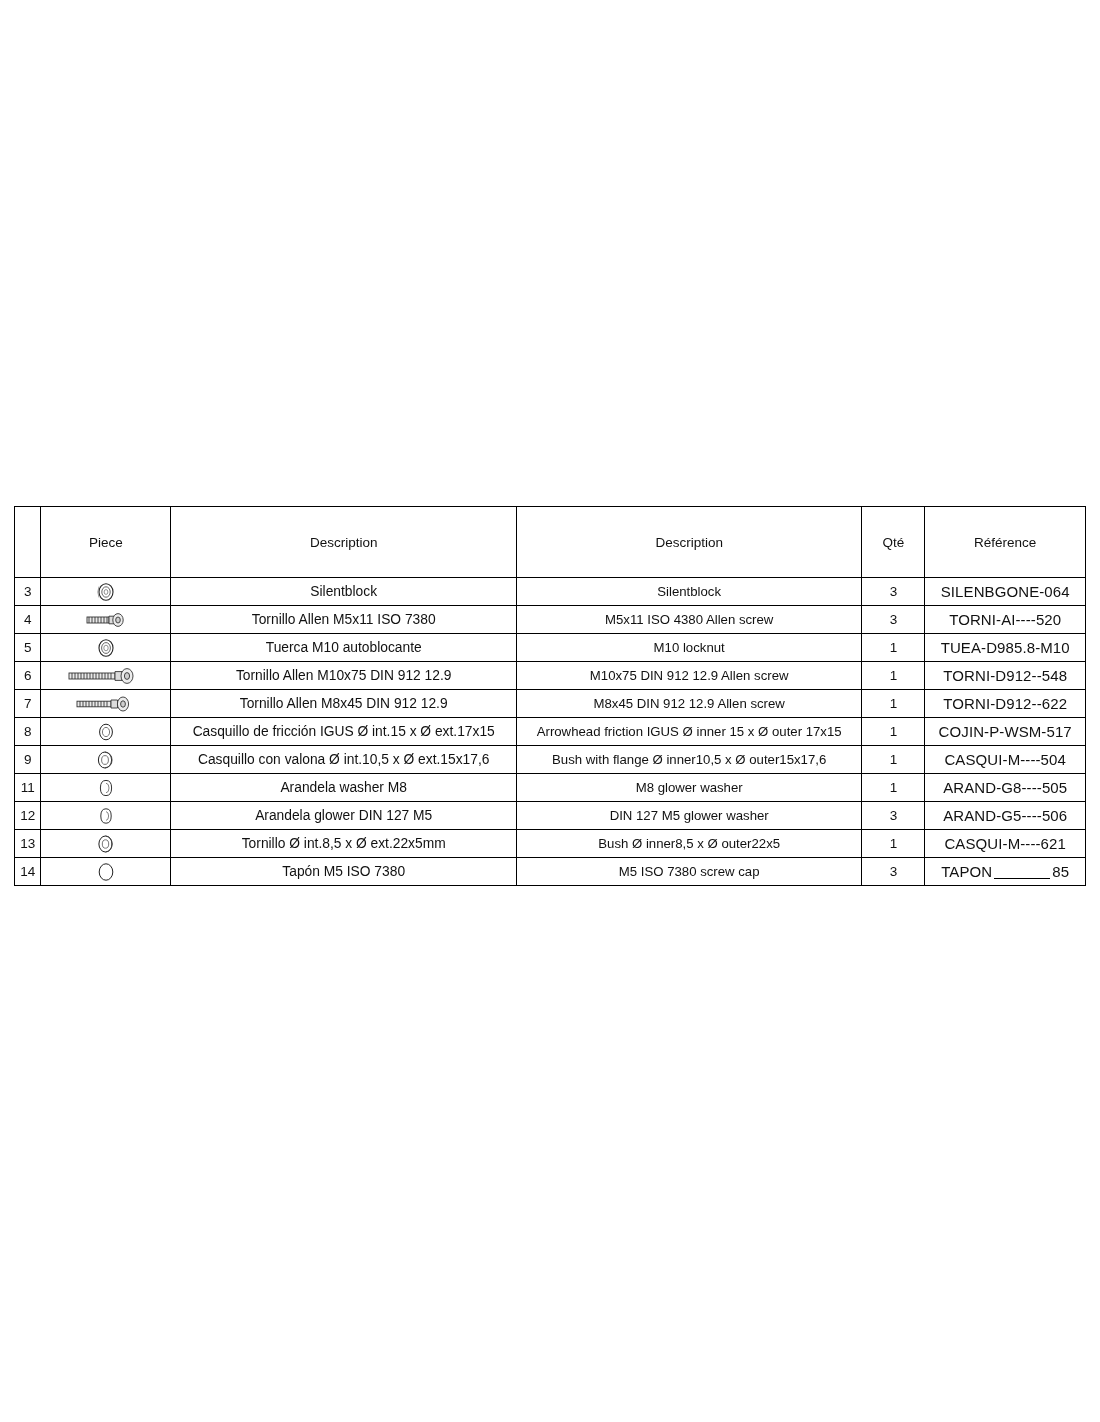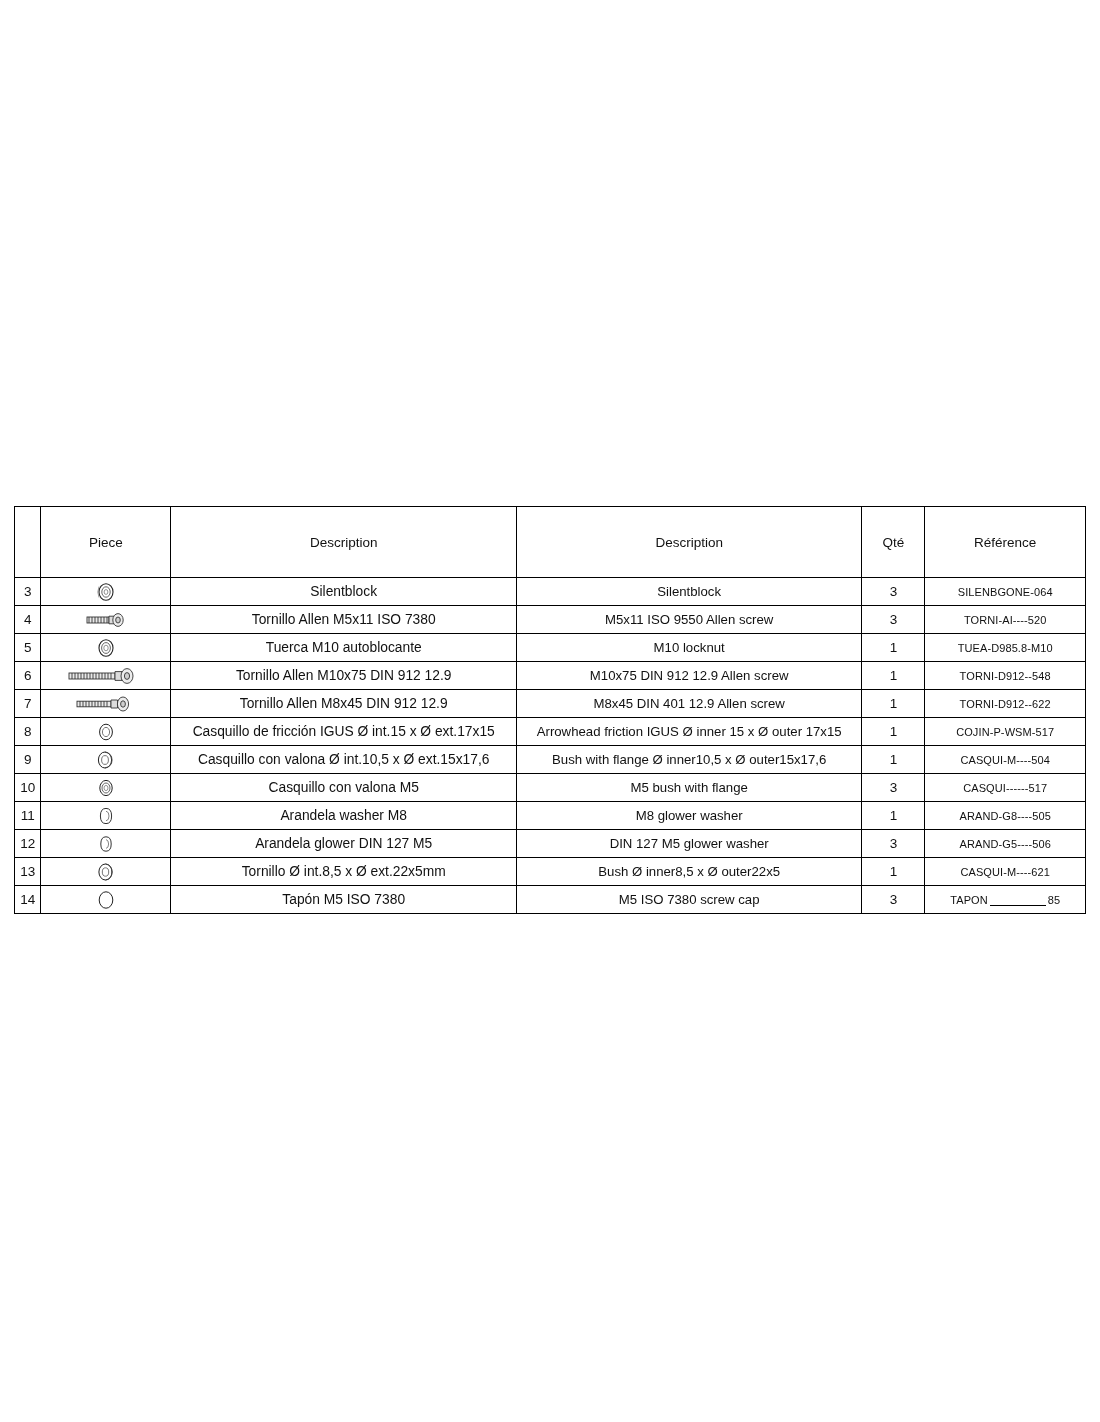--- a/index.html
+++ b/index.html
@@ -72,21 +72,21 @@
   }
   td.desc.en {
     font-size: 13.2px;
   }
   td.qty {
     text-align: center;
     font-size: 13.5px;
   }
   td.ref {
     text-align: center;
-    font-size: 11px;
+    font-size: 15px;
     letter-spacing: 0.1px;
     white-space: nowrap;
     overflow: hidden;
   }
   td.ref .tapon-line {
     display: inline-block;
   }
   td.ref .tapon-line .rule {
     display: inline-block;
     width: 56px;
@@ -146,21 +146,21 @@
             <g stroke="#333" stroke-width="0.9" fill="none">
               <rect x="8" y="7" width="22" height="6" fill="#e9e9e9"></rect>
               <path d="M10 7 v6 M13 7 v6 M16 7 v6 M19 7 v6 M22 7 v6 M25 7 v6 M28 7 v6"></path>
               <path d="M30 6.2 h6 v7.6 h-6 z" fill="#dcdcdc"></path>
               <ellipse cx="39" cy="10" rx="5.2" ry="6.4" fill="#ececec"></ellipse>
               <ellipse cx="39" cy="10" rx="2.3" ry="3" fill="#cfcfcf"></ellipse>
             </g>
           </svg>
         </td>
         <td class="desc es">Tornillo Allen M5x11 ISO 7380</td>
-        <td class="desc en">M5x11 ISO 9550 Allen screw</td>
+        <td class="desc en">M5x11 ISO 4380 Allen screw</td>
         <td class="qty">3</td>
         <td class="ref">TORNI-AI----520</td>
       </tr>
 
       <tr>
         <td class="num">5</td>
         <td class="img">
           <svg class="icon-svg" width="26" height="20" viewBox="0 0 26 20" aria-hidden="true">
             <ellipse cx="13" cy="10" rx="7" ry="8.2" fill="none" stroke="#222" stroke-width="1.1"></ellipse>
             <ellipse cx="13" cy="10" rx="4.4" ry="5.4" fill="none" stroke="#555" stroke-width="0.9"></ellipse>
@@ -199,21 +199,21 @@
             <g stroke="#333" stroke-width="0.9" fill="none">
               <rect x="6" y="7.2" width="34" height="5.6" fill="#e9e9e9"></rect>
               <path d="M9 7.2 v5.6 M12 7.2 v5.6 M15 7.2 v5.6 M18 7.2 v5.6 M21 7.2 v5.6 M24 7.2 v5.6 M27 7.2 v5.6 M30 7.2 v5.6 M33 7.2 v5.6 M36 7.2 v5.6"></path>
               <path d="M40 6 h6.5 h0 v8 h-6.5 z" fill="#dcdcdc"></path>
               <ellipse cx="52" cy="10" rx="5.6" ry="7" fill="#ececec"></ellipse>
               <ellipse cx="52" cy="10" rx="2.4" ry="3.2" fill="#cfcfcf"></ellipse>
             </g>
           </svg>
         </td>
         <td class="desc es">Tornillo Allen M8x45 DIN 912 12.9</td>
-        <td class="desc en">M8x45 DIN 401 12.9 Allen screw</td>
+        <td class="desc en">M8x45 DIN 912 12.9 Allen screw</td>
         <td class="qty">1</td>
         <td class="ref">TORNI-D912--622</td>
       </tr>
 
       <tr>
         <td class="num">8</td>
         <td class="img">
           <svg class="icon-svg" width="26" height="20" viewBox="0 0 26 20" aria-hidden="true">
             <ellipse cx="13" cy="10" rx="6.4" ry="7.8" fill="none" stroke="#222" stroke-width="1"></ellipse>
             <ellipse cx="13" cy="10" rx="3.6" ry="4.6" fill="none" stroke="#666" stroke-width="0.9"></ellipse>
@@ -233,34 +233,20 @@
             <path d="M13 2.1 q7 1.3 7 7.9 q0 6.6 -7 7.9" fill="none" stroke="#444" stroke-width="1"></path>
             <ellipse cx="13" cy="10" rx="3.4" ry="4.4" fill="none" stroke="#666" stroke-width="0.9"></ellipse>
           </svg>
         </td>
         <td class="desc es">Casquillo con valona Ø int.10,5 x Ø ext.15x17,6</td>
         <td class="desc en">Bush with flange Ø inner10,5 x Ø outer15x17,6</td>
         <td class="qty">1</td>
         <td class="ref">CASQUI-M----504</td>
       </tr>
 
-      <tr>
-        <td class="num">10</td>
-        <td class="img">
-          <svg class="icon-svg" width="26" height="20" viewBox="0 0 26 20" aria-hidden="true">
-            <ellipse cx="13" cy="10" rx="6.2" ry="7.6" fill="none" stroke="#222" stroke-width="1"></ellipse>
-            <ellipse cx="13" cy="10" rx="4" ry="5" fill="none" stroke="#555" stroke-width="0.9"></ellipse>
-            <ellipse cx="13" cy="10" rx="2" ry="2.6" fill="none" stroke="#777" stroke-width="0.8"></ellipse>
-          </svg>
-        </td>
-        <td class="desc es">Casquillo con valona M5</td>
-        <td class="desc en">M5 bush with flange</td>
-        <td class="qty">3</td>
-        <td class="ref">CASQUI------517</td>
-      </tr>
 
       <tr>
         <td class="num">11</td>
         <td class="img">
           <svg class="icon-svg" width="24" height="20" viewBox="0 0 24 20" aria-hidden="true">
             <path d="M12 2.4 q5.6 0 5.6 7.6 q0 7.6 -5.6 7.6 q-5.6 0 -5.6 -7.6 q0 -7.6 5.6 -7.6" fill="none" stroke="#333" stroke-width="1"></path>
             <path d="M12 5.2 q3 0.4 3 4.8 q0 4.4 -3 4.8" fill="none" stroke="#666" stroke-width="0.8"></path>
           </svg>
         </td>
         <td class="desc es">Arandela washer M8</td>

